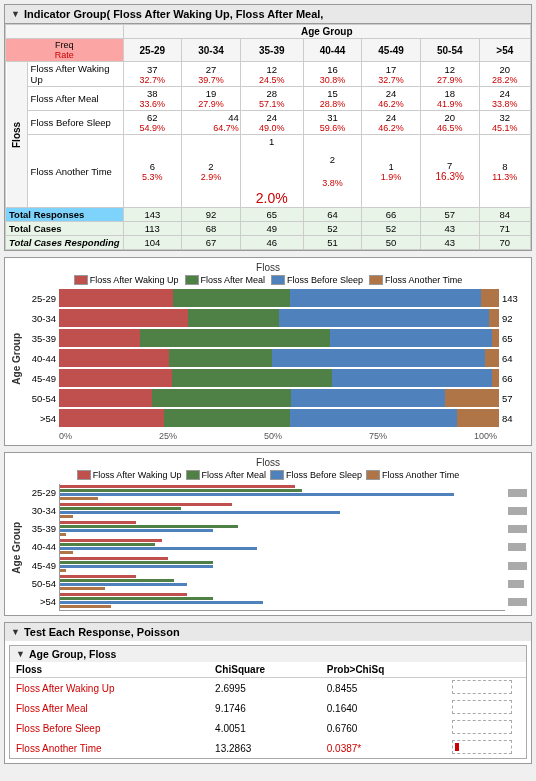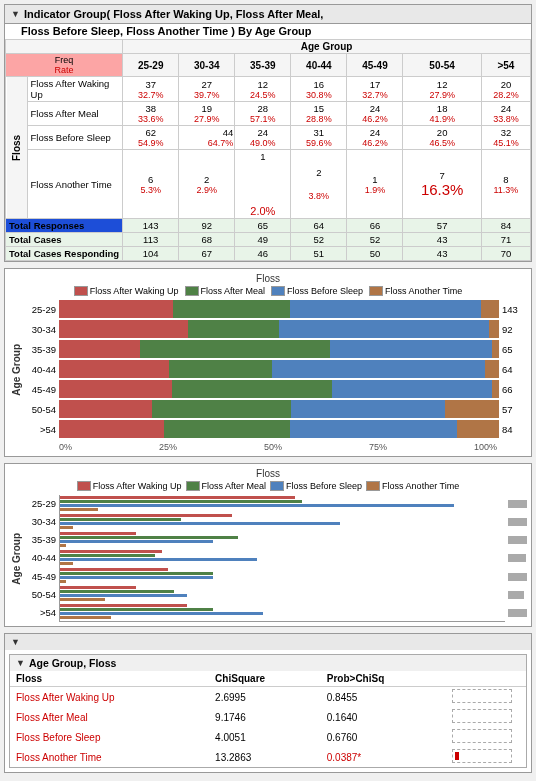--- a/index.html
+++ b/index.html
@@ -156,21 +156,20 @@
 </head>
 <body>
 
 <div class="main-container">
 
   <div class="section">
     <div class="section-header">
       <span class="triangle">▼</span>
       <span>Indicator Group(  Floss After Waking Up,  Floss After Meal,</span>
     </div>
-    <div style="padding-left:16px; font-weight:bold; font-size:11px; padding-bottom:2px; padding-top:1px;">Floss Before Sleep,  Floss Another Time  ) By Age Group</div>
 
     <table class="data-table">
         <thead>
 <tr>
   <td colspan="2" style="background:#f5f5f5; border:1px solid #ccc;"></td>
   <td colspan="7" style="background:#f5f5f5; border:1px solid #ccc; text-align:center; font-weight:bold;">Age Group</td>
 </tr>
 <tr>
   <td colspan="2" style="background:#fca5a5; border:1px solid #ccc; font-size:9px; padding:1px 2px;">
     <span style="color:#000;">Freq</span><br><span style="color:#cc0000;">Rate</span>
@@ -284,61 +283,61 @@
             <td style="border:1px solid #ccc; font-size:9.5px; text-align:center; padding:1px;">
       <div>6</div>
               <div style="color:#cc0000; font-size:9px;">5.3%</div>
     </td>
             <td style="border:1px solid #ccc; font-size:9.5px; text-align:center; padding:1px;">
       <div>2</div>
               <div style="color:#cc0000; font-size:9px;">2.9%</div>
     </td>
             <td style="border:1px solid #ccc; font-size:9.5px; text-align:center; padding:1px;">
       <div>1</div>
-              <div style="color:#cc0000; font-size:11px;margin-top:43px;">2.0%</div>
+              <div style="color:#cc0000; font-size:14px;margin-top:43px;">2.0%</div>
     </td>
             <td style="border:1px solid #ccc; font-size:9.5px; text-align:center; padding:1px;">
       <div>2</div>
               <div style="color:#cc0000; font-size:9px;margin-top:13px;">3.8%</div>
     </td>
             <td style="border:1px solid #ccc; font-size:9.5px; text-align:center; padding:1px;">
       <div>1</div>
               <div style="color:#cc0000; font-size:9px;">1.9%</div>
     </td>
             <td style="border:1px solid #ccc; font-size:9.5px; text-align:center; padding:1px;">
       <div>7</div>
-              <div style="color:#cc0000; font-size:15px;">16.3%</div>
+              <div style="color:#cc0000; font-size:10px;">16.3%</div>
     </td>
             <td style="border:1px solid #ccc; font-size:9.5px; text-align:center; padding:1px;">
       <div>8</div>
               <div style="color:#cc0000; font-size:9px;">11.3%</div>
     </td>
           </tr>
           <tr>
-            <td colspan="2" style="border:1px solid #ccc; text-align:left; padding:1px 3px; background:#1d4ed8; font-size:9.5px; font-weight:bold;">Total Responses</td>
+            <td colspan="2" style="border:1px solid #ccc; text-align:left; padding:1px 3px; background:#7dd3fc; font-size:9.5px; font-weight:bold;">Total Responses</td>
             <td style="border:1px solid #ccc; text-align:center; background:#e8f4e8; font-size:9.5px; padding:1px;">143</td>
             <td style="border:1px solid #ccc; text-align:center; background:#e8f4e8; font-size:9.5px; padding:1px;">92</td>
             <td style="border:1px solid #ccc; text-align:center; background:#e8f4e8; font-size:9.5px; padding:1px;">65</td>
             <td style="border:1px solid #ccc; text-align:center; background:#e8f4e8; font-size:9.5px; padding:1px;">64</td>
             <td style="border:1px solid #ccc; text-align:center; background:#e8f4e8; font-size:9.5px; padding:1px;">66</td>
             <td style="border:1px solid #ccc; text-align:center; background:#e8f4e8; font-size:9.5px; padding:1px;">57</td>
             <td style="border:1px solid #ccc; text-align:center; background:#e8f4e8; font-size:9.5px; padding:1px;">84</td>
           </tr>
           <tr>
             <td colspan="2" style="border:1px solid #ccc; text-align:left; padding:1px 3px; background:#e8f4e8; font-size:9.5px; font-weight:bold;">Total Cases</td>
             <td style="border:1px solid #ccc; text-align:center; background:#e8f4e8; font-size:9.5px; padding:1px;">113</td>
             <td style="border:1px solid #ccc; text-align:center; background:#e8f4e8; font-size:9.5px; padding:1px;">68</td>
             <td style="border:1px solid #ccc; text-align:center; background:#e8f4e8; font-size:9.5px; padding:1px;">49</td>
             <td style="border:1px solid #ccc; text-align:center; background:#e8f4e8; font-size:9.5px; padding:1px;">52</td>
             <td style="border:1px solid #ccc; text-align:center; background:#e8f4e8; font-size:9.5px; padding:1px;">52</td>
             <td style="border:1px solid #ccc; text-align:center; background:#e8f4e8; font-size:9.5px; padding:1px;">43</td>
             <td style="border:1px solid #ccc; text-align:center; background:#e8f4e8; font-size:9.5px; padding:1px;">71</td>
           </tr>
           <tr>
-            <td colspan="2" style="border:1px solid #ccc; text-align:left; padding:1px 3px; background:#e8f4e8; font-size:9.5px; font-weight:bold;">Total Cases Responding</td>
+            <td colspan="2" style="border:1px solid #ccc; text-align:left; padding:1px 3px; background:#e8f4e8; font-size:9.5px; font-weight:bold;font-style:italic;">Total Cases Responding</td>
             <td style="border:1px solid #ccc; text-align:center; background:#e8f4e8; font-size:9.5px; padding:1px;">104</td>
             <td style="border:1px solid #ccc; text-align:center; background:#e8f4e8; font-size:9.5px; padding:1px;">67</td>
             <td style="border:1px solid #ccc; text-align:center; background:#e8f4e8; font-size:9.5px; padding:1px;">46</td>
             <td style="border:1px solid #ccc; text-align:center; background:#e8f4e8; font-size:9.5px; padding:1px;">51</td>
             <td style="border:1px solid #ccc; text-align:center; background:#e8f4e8; font-size:9.5px; padding:1px;">50</td>
             <td style="border:1px solid #ccc; text-align:center; background:#e8f4e8; font-size:9.5px; padding:1px;">43</td>
             <td style="border:1px solid #ccc; text-align:center; background:#e8f4e8; font-size:9.5px; padding:1px;">70</td>
           </tr>
         </tbody>
       </table>
@@ -596,20 +595,21 @@
           <div style="height: 16px; line-height: 16px; display: flex; align-items: center;">
             <div style="height: 8px; width: 24px; background: rgb(170, 170, 170);"></div>
           </div>
         </div>
     </div>
   </div>
 
   <div class="test-section">
     <div class="test-header">
       <span class="triangle">▼</span>
+      <span>Test Each Response, Poisson</span>
     </div>
     <div class="sub-section">
       <div class="sub-header">
         <span class="triangle">▼</span>
         <span>Age Group, Floss</span>
       </div>
       <table class="chi-table">
         <thead>
           <tr>
             <td class="col-header">Floss</td>

